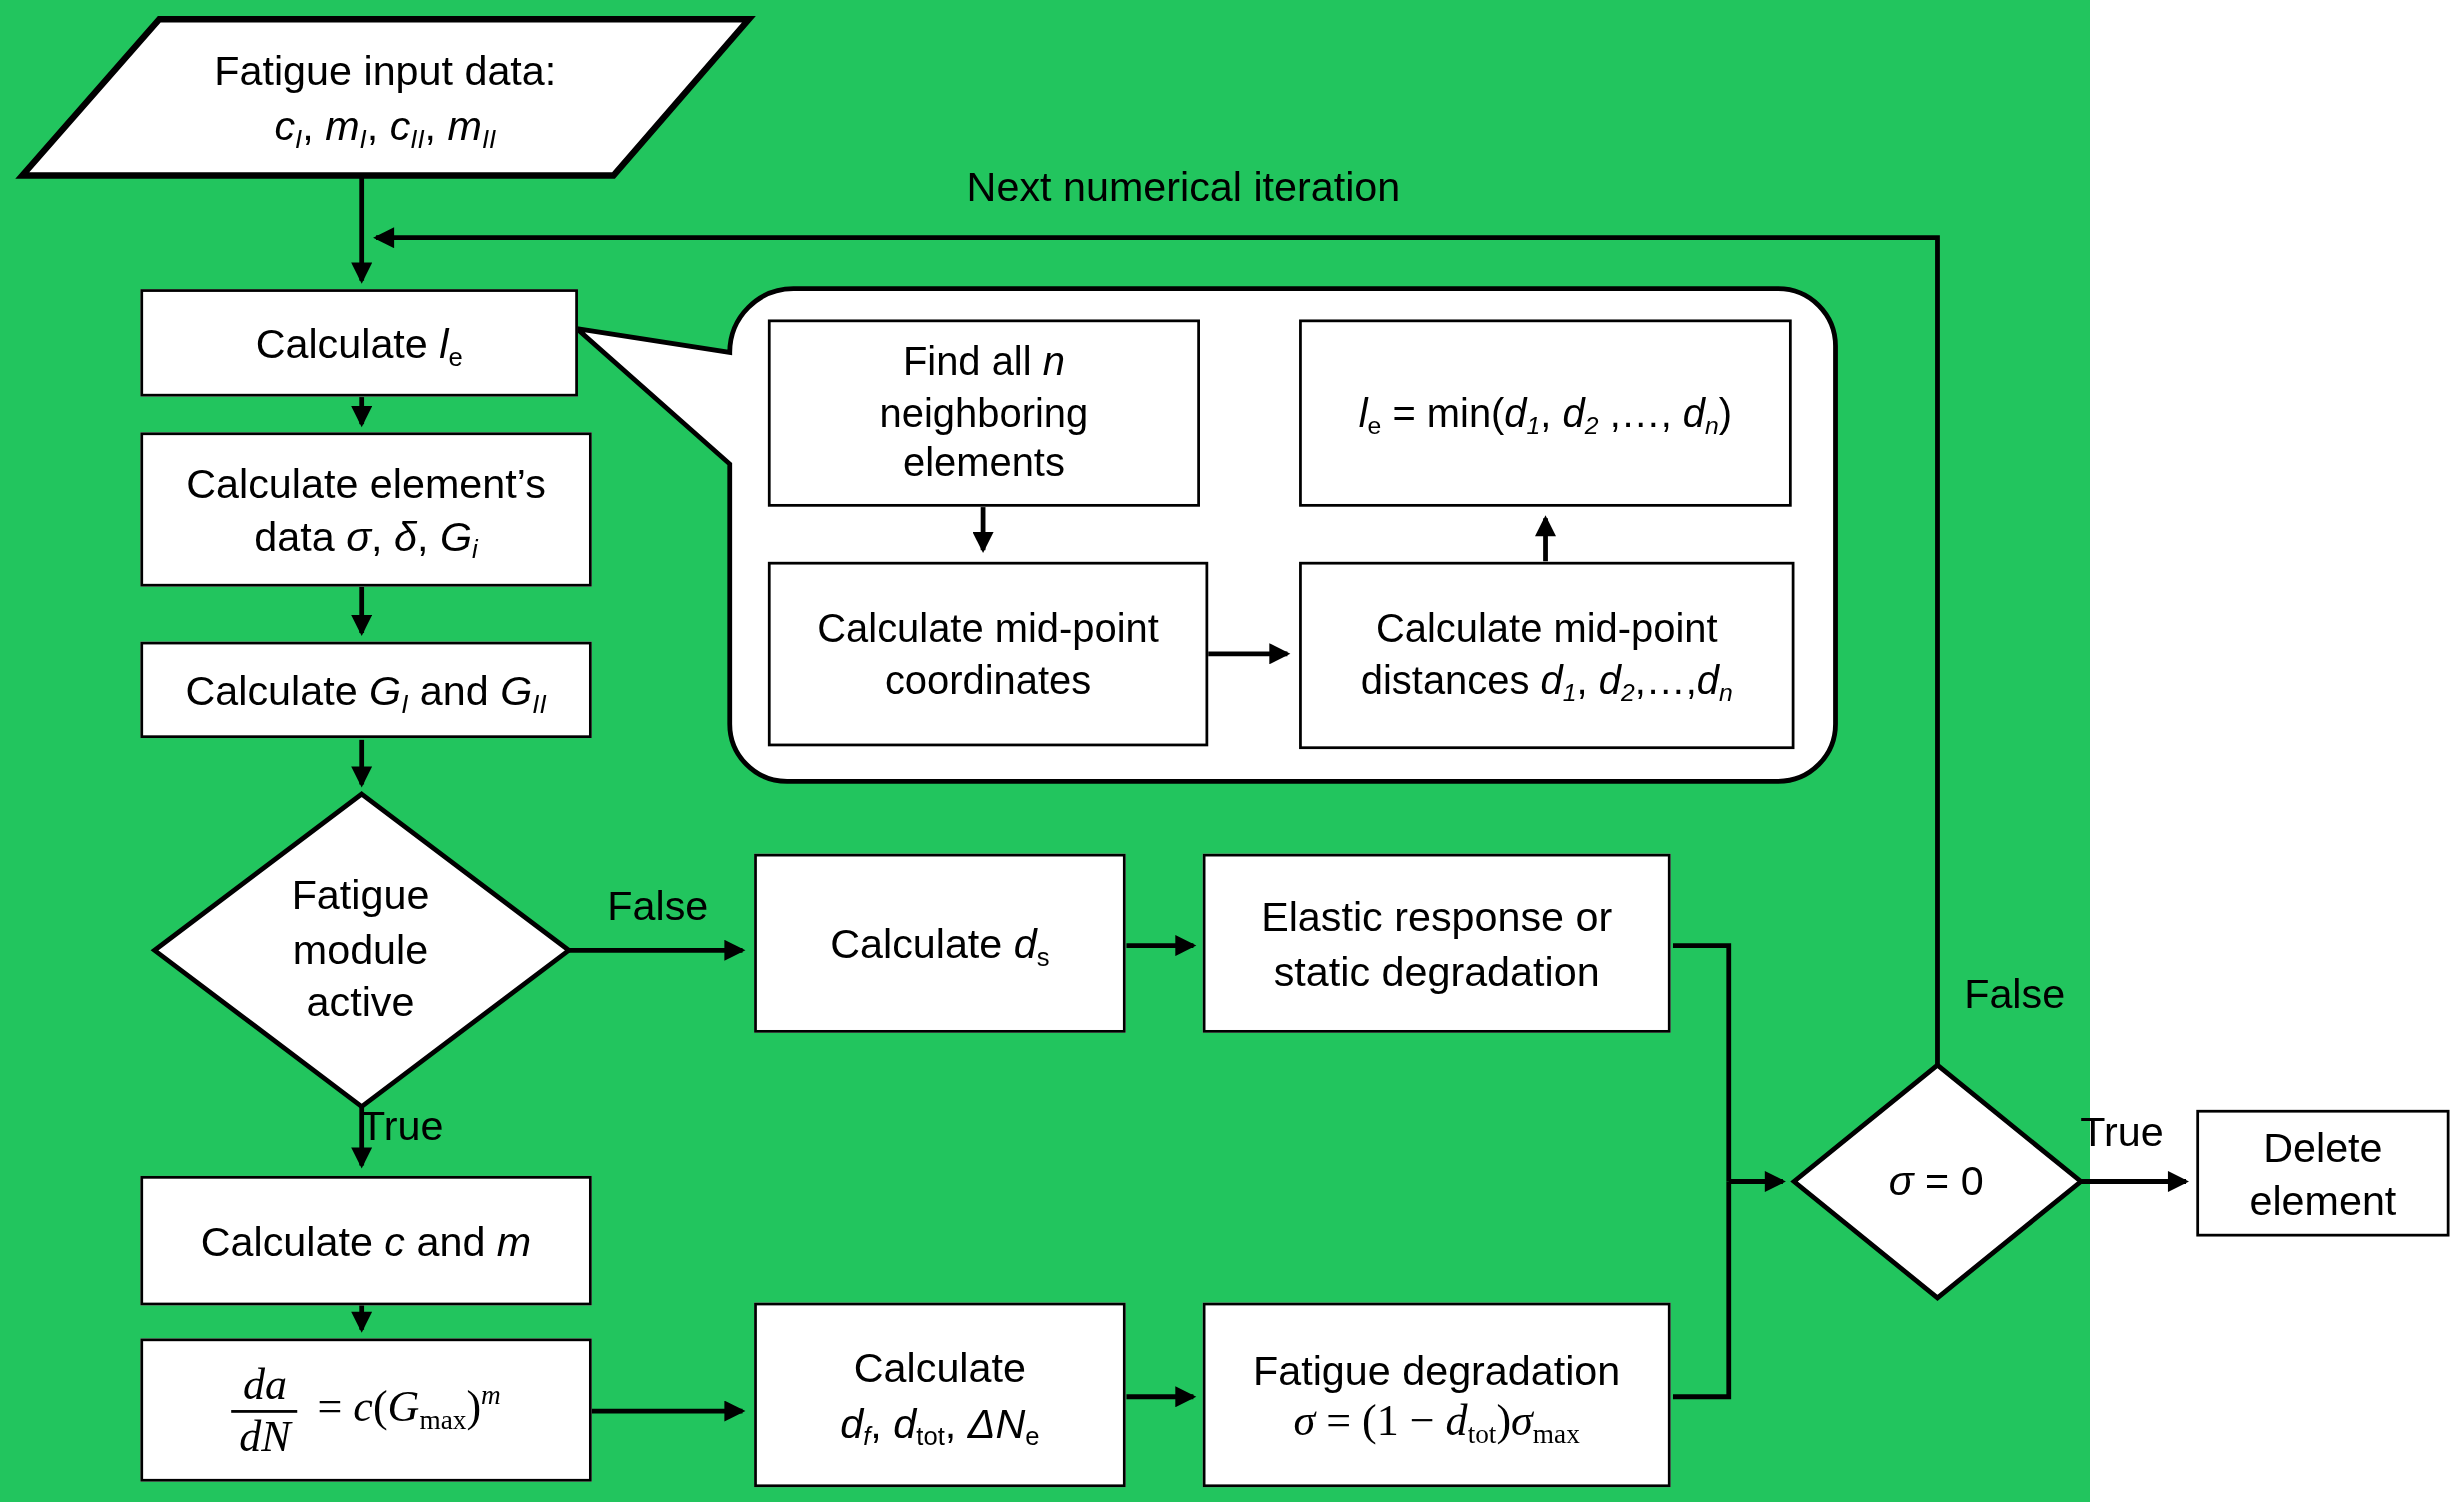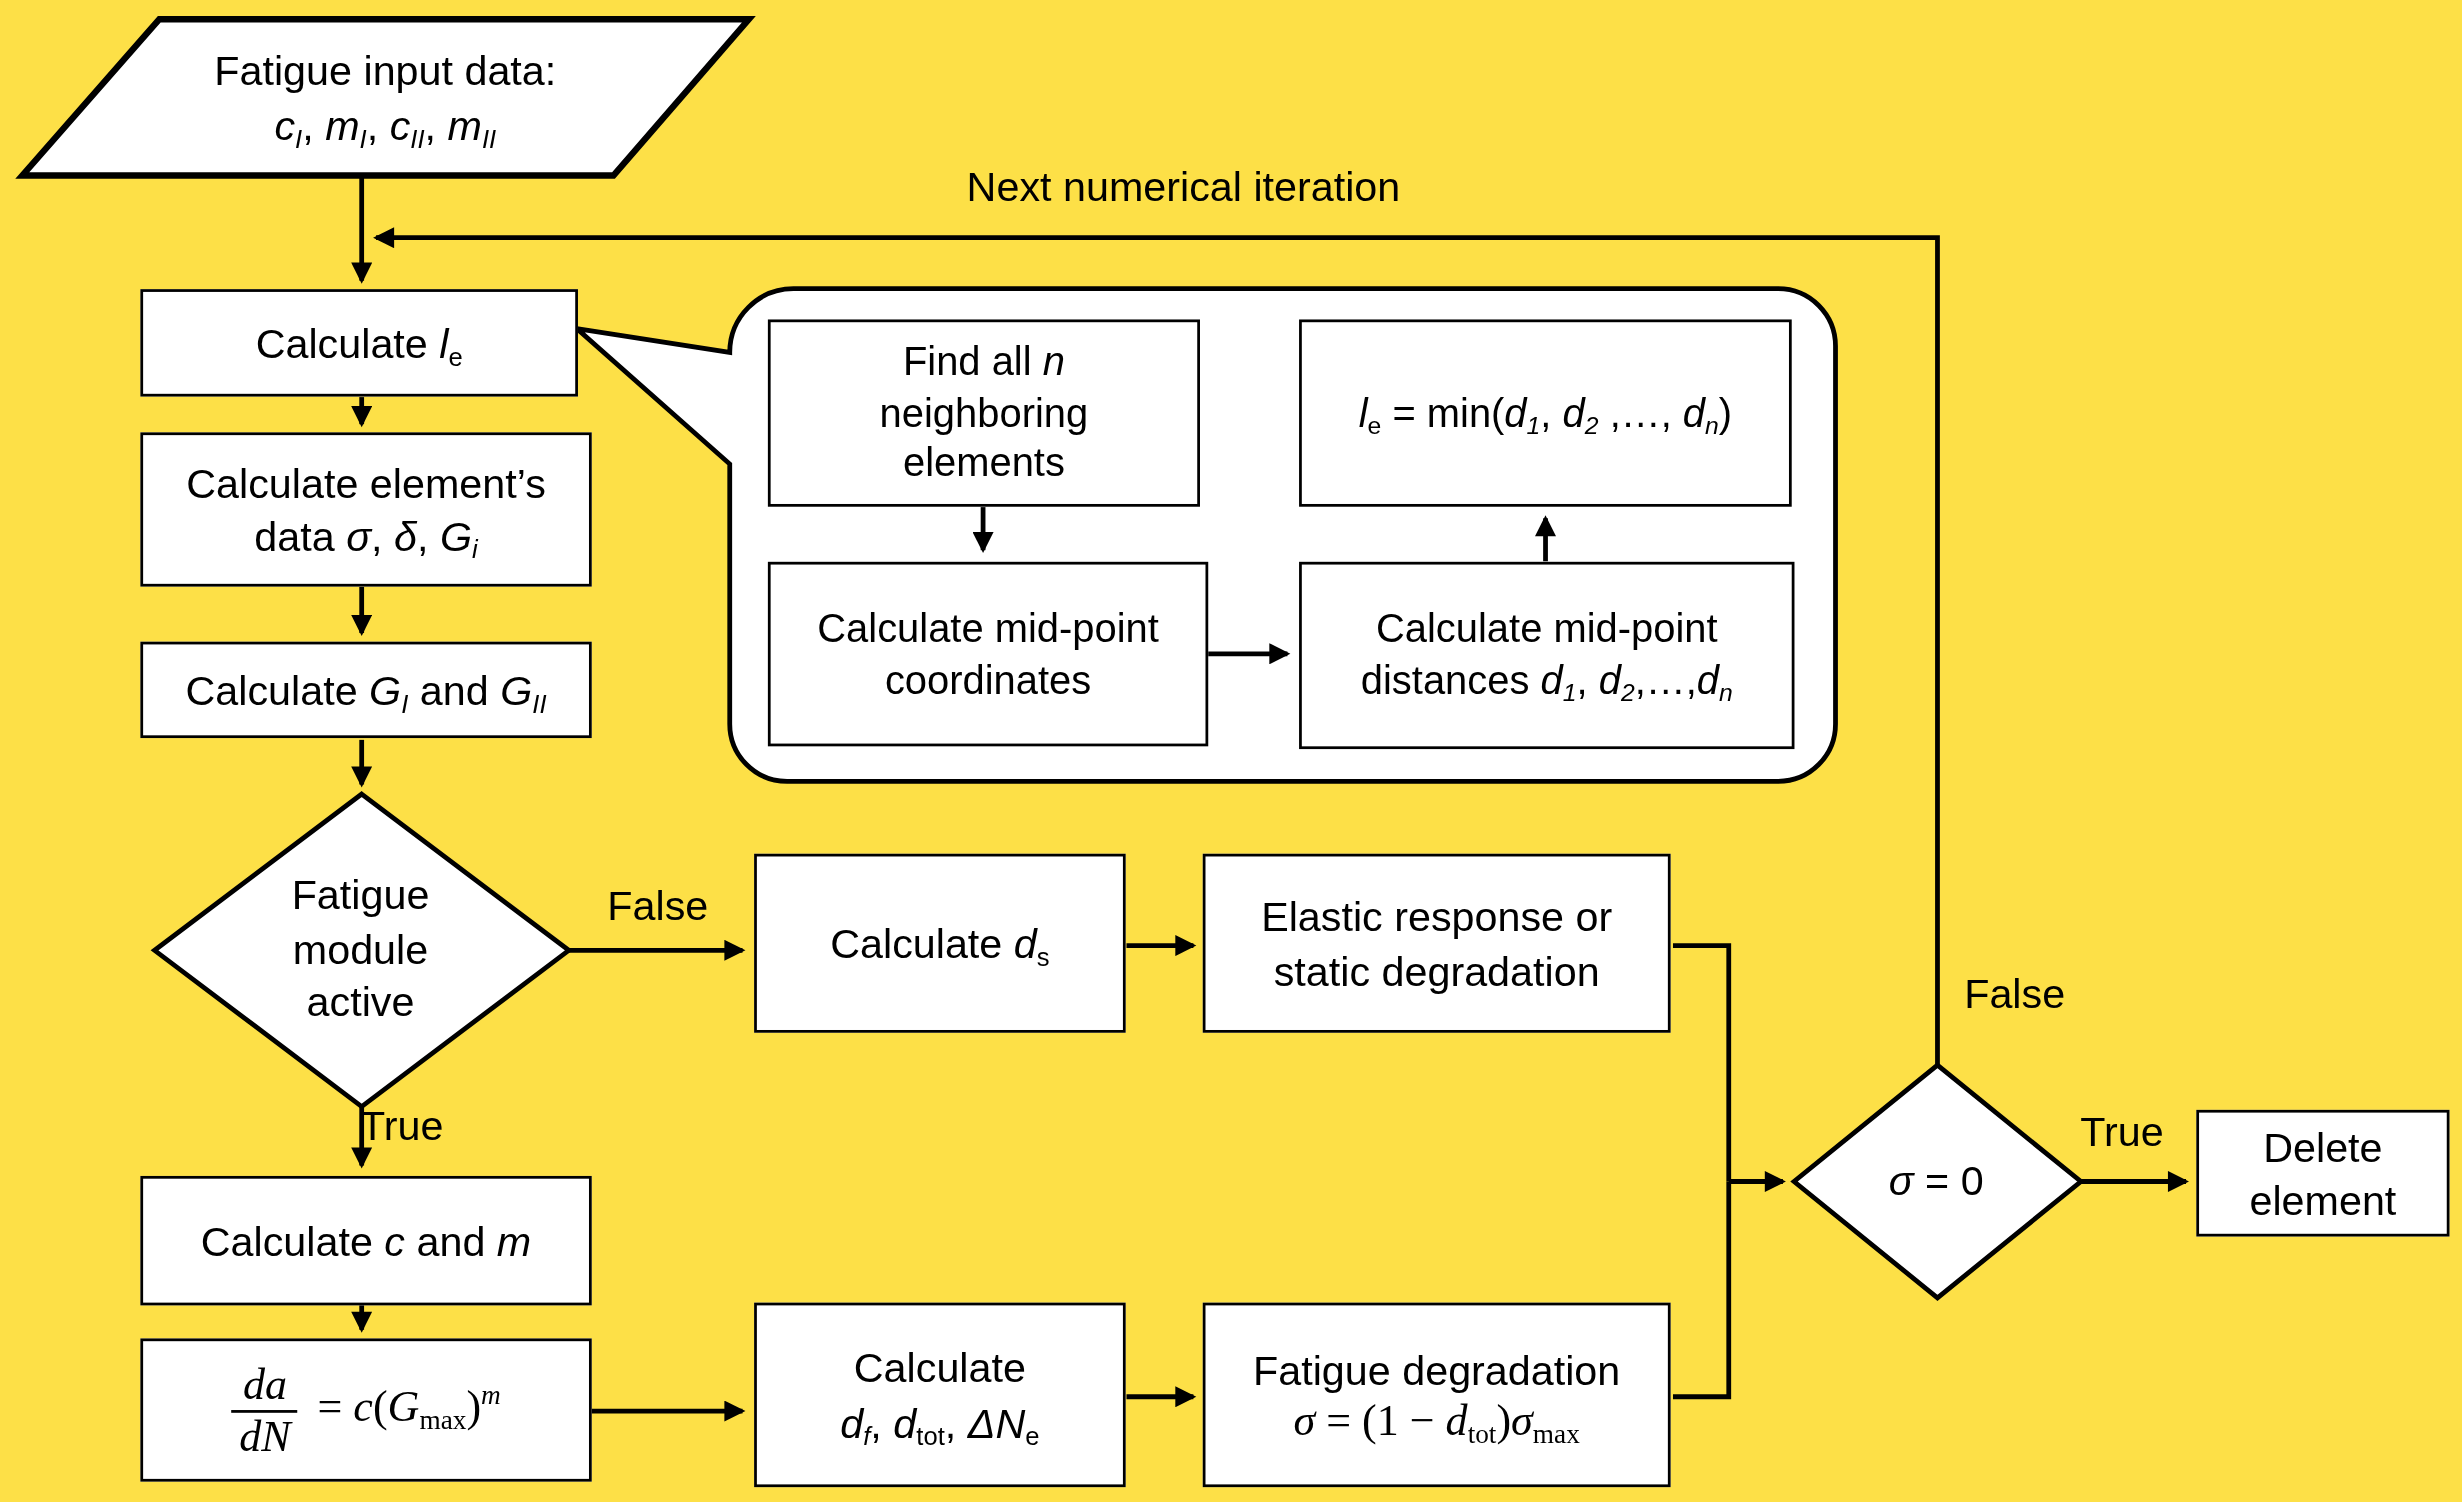--- a/index.html
+++ b/index.html
@@ -1,18 +1,18 @@
 <!DOCTYPE html>
 <html style="font-size:9.3px"><head>
 <meta charset="utf-8">
 <title>Fatigue module flowchart</title>
 <style>
   html,body{margin:0;padding:0;background:#fff;}
   body{width:2462px;height:1503px;overflow:hidden;}
-  .viewport{position:relative;width:2462px;height:1503px;background:#fde047;}
+  .viewport{position:relative;width:2090px;height:1503px;background:#22c55e;}
   .stage{
     position:absolute;left:0;top:0;width:895px;height:546px;
     transform:scale(2.75226,2.75398);transform-origin:0 0;
     font-family:"Liberation Sans","DejaVu Sans",sans-serif;color:#000;
   }
   svg.flow{position:absolute;left:0;top:0;width:895px;height:546px;}
   .node{
     position:absolute;background:#fff;border:1.7px solid #000;box-sizing:border-box;
     display:flex;flex-direction:column;align-items:center;justify-content:center;
     text-align:center;font-size:15px;line-height:1.3;

